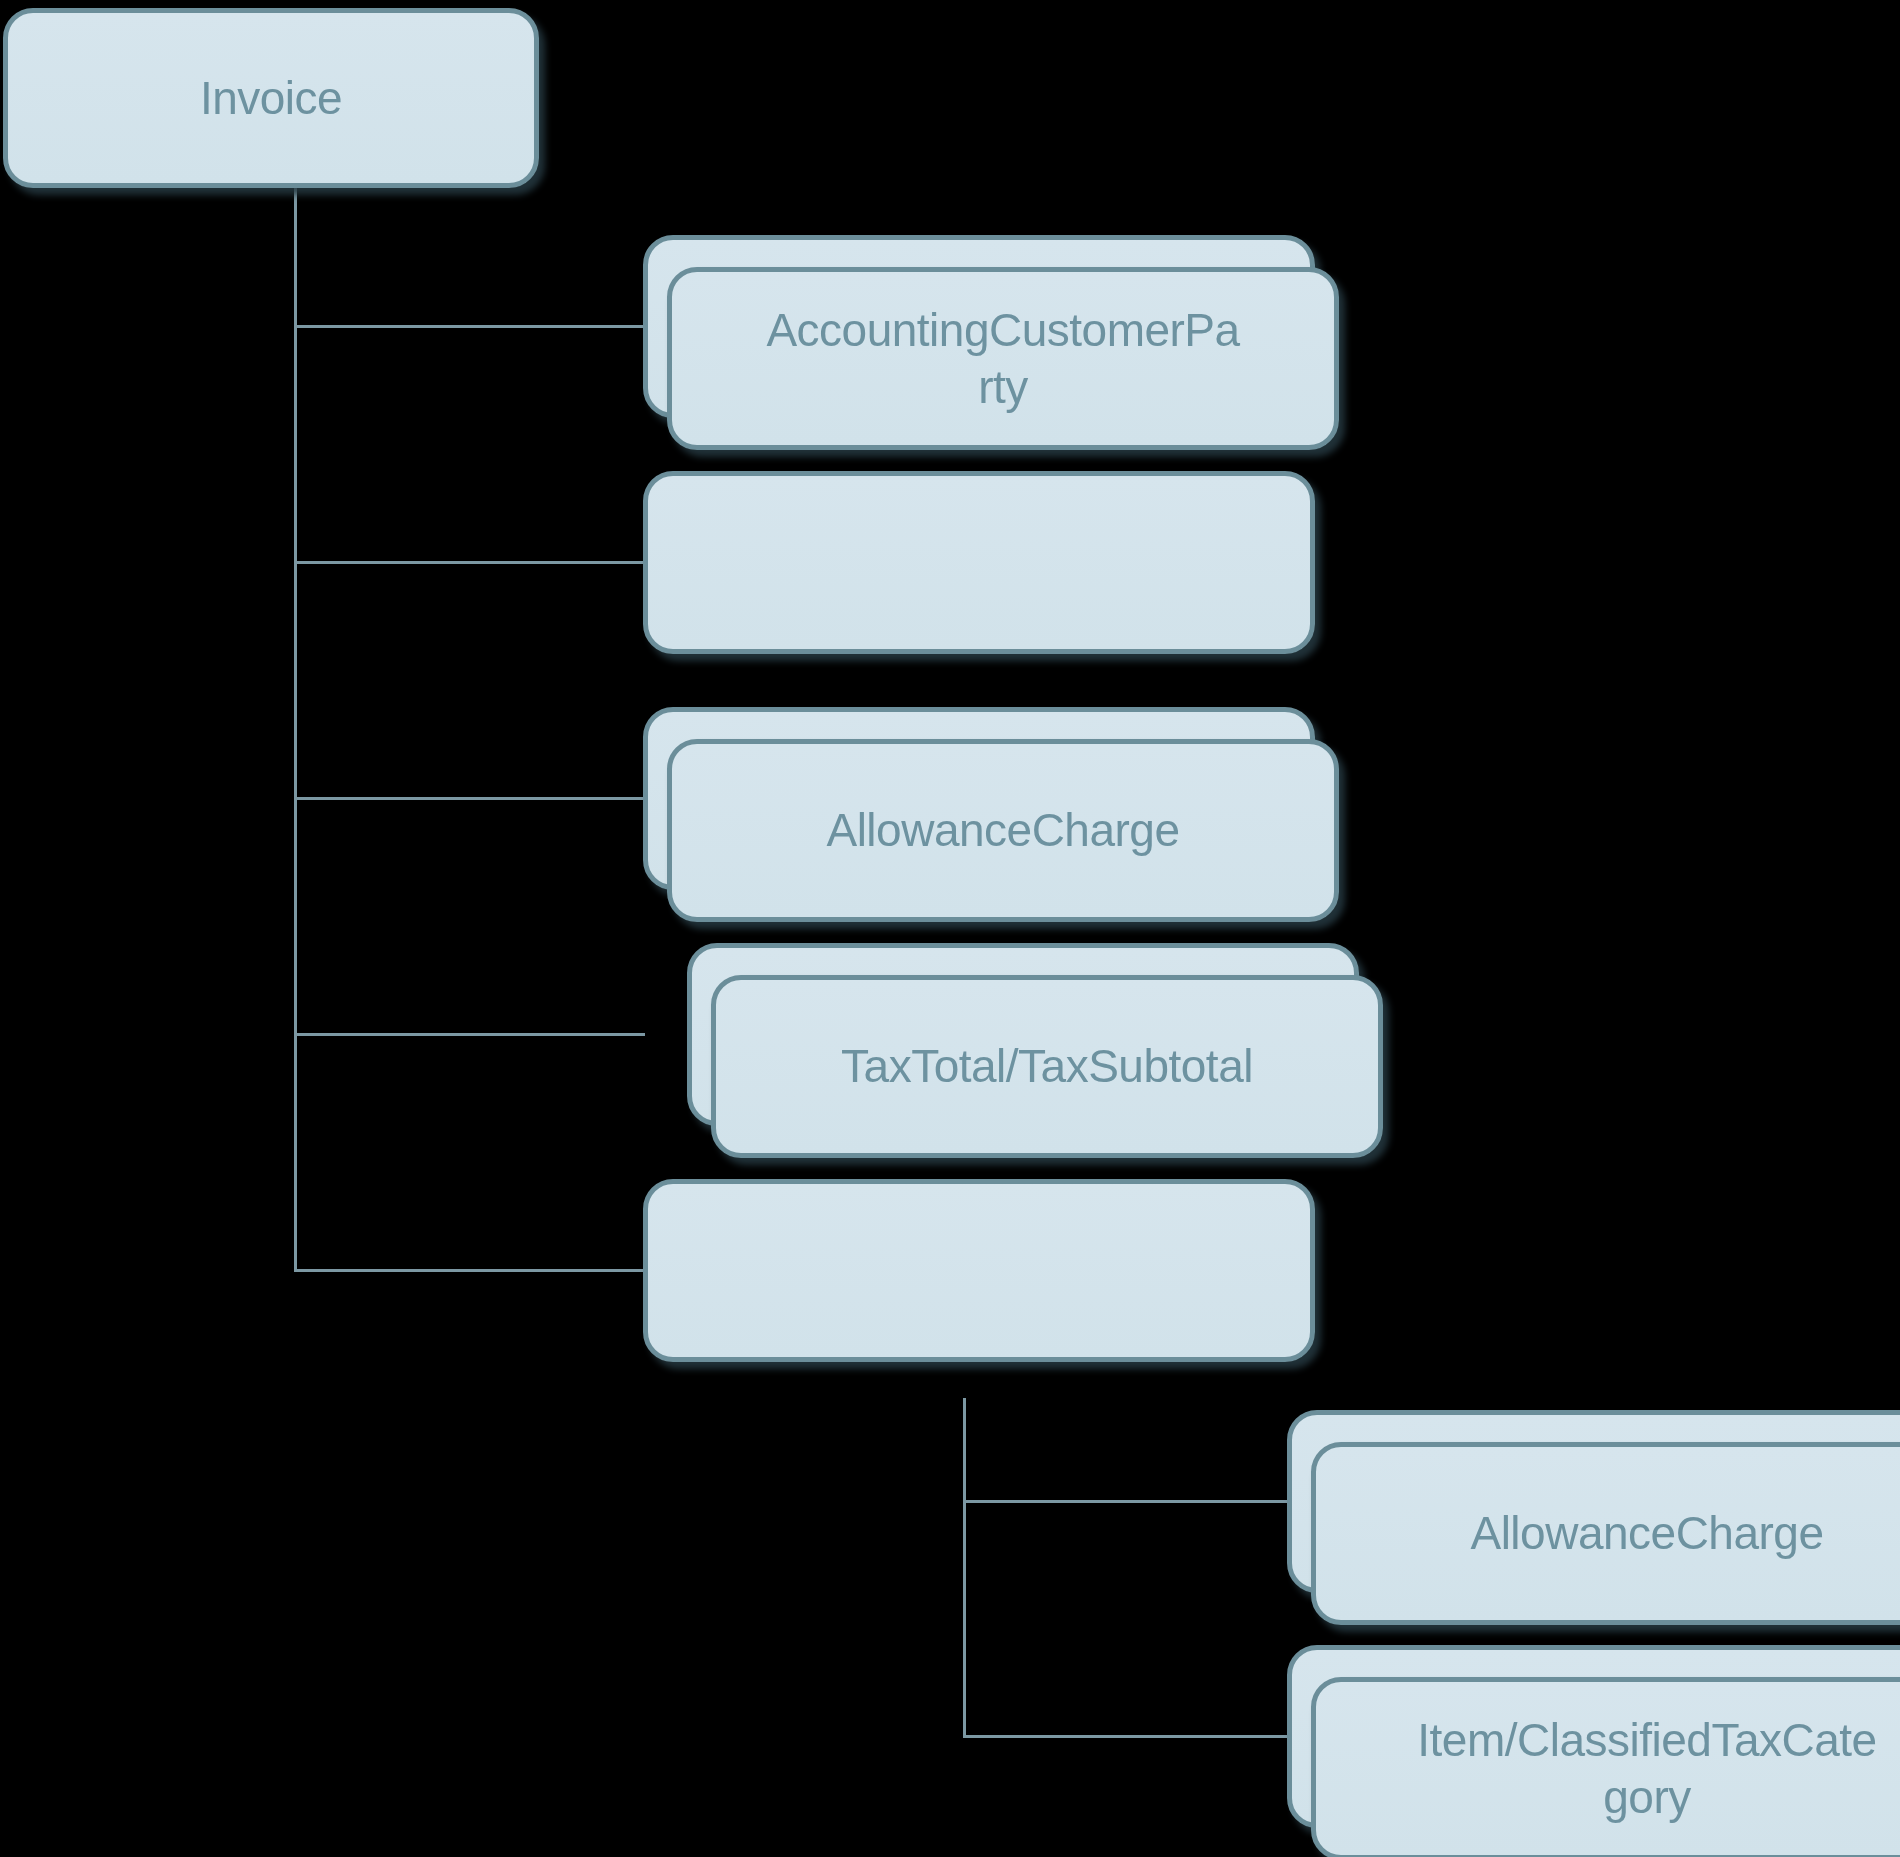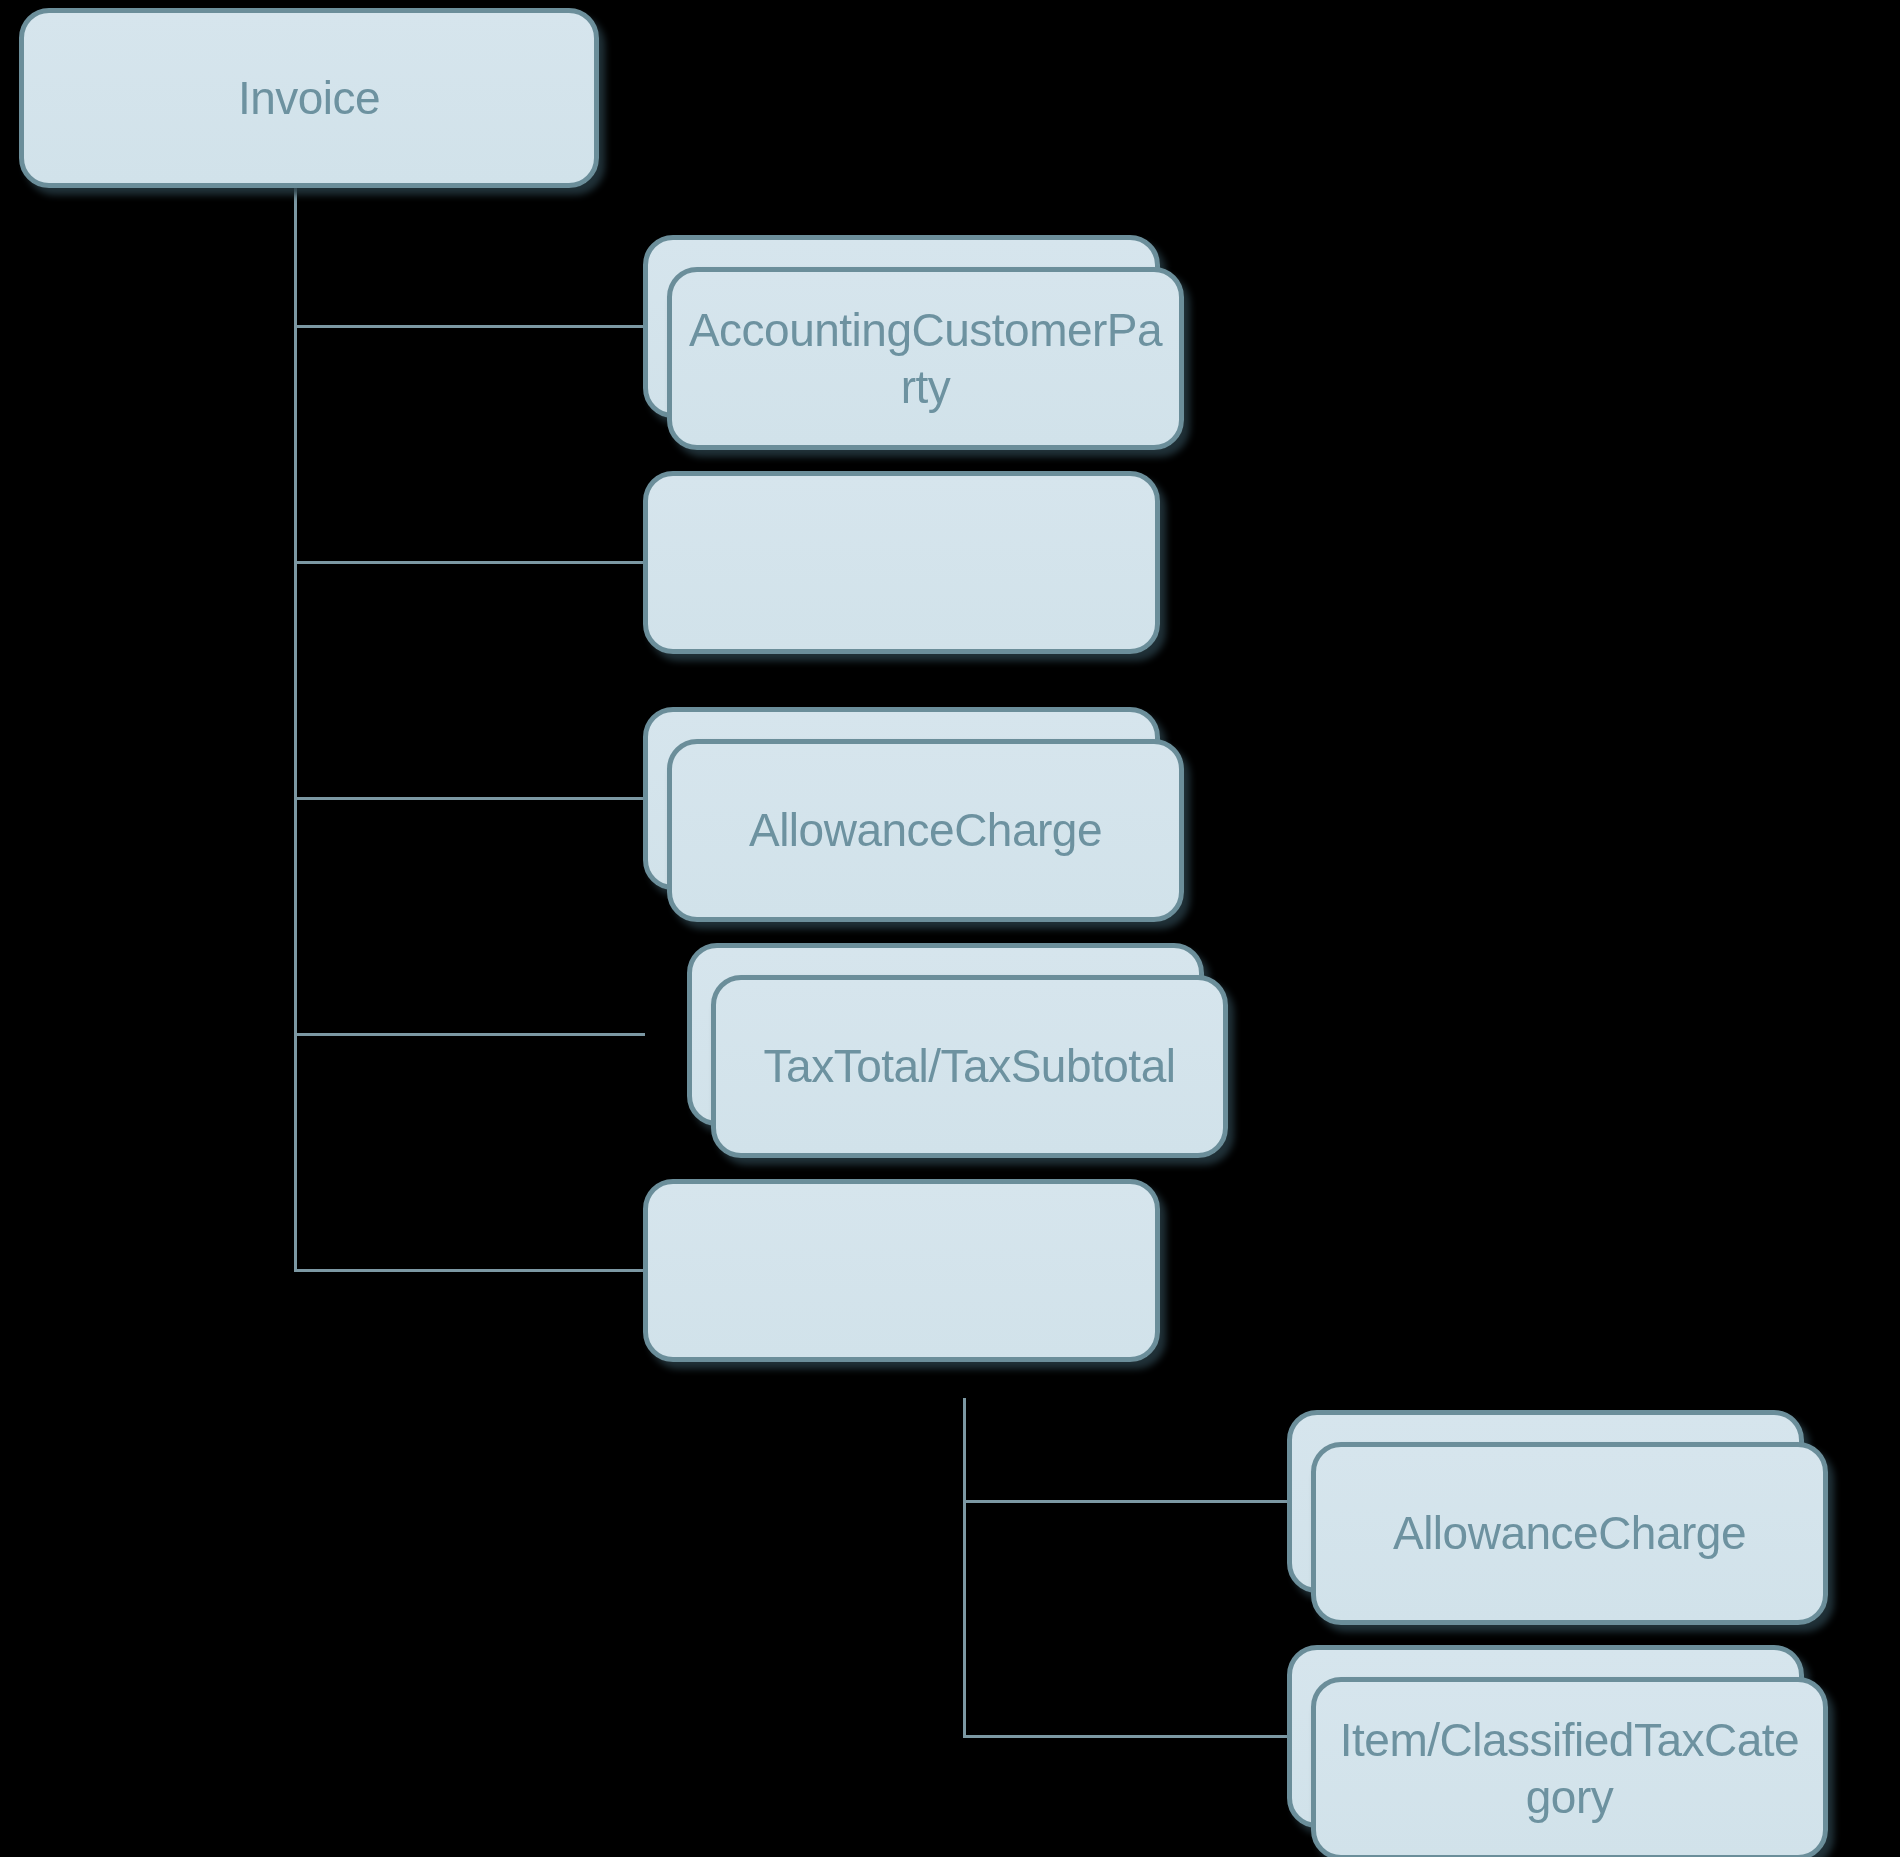--- a/index.html
+++ b/index.html
@@ -31,41 +31,41 @@
   #c-b5 { top: 1269px; }
   #c-trunk-sub  { left: 963px; top: 1398px; height: 339px; }
   .subbranch    { left: 963px; width: 326px; }
   #c-sb1 { top: 1500px; }
   #c-sb2 { top: 1735px; }
 
   
   .card {
     position: absolute;
     box-sizing: border-box;
-    width: 517px;
+    width: 672px;
     height: 183px;
     border: 5px solid var(--node-border, #6b8e9a);
     border-radius: 30px;
     background: linear-gradient(180deg, var(--node-fill-top, #d6e5ed), var(--node-fill-bottom, #d1e2ea));
     box-shadow: 6px 7px 7px rgba(38, 58, 66, 0.85);
     display: flex;
     align-items: center;
     justify-content: center;
   }
   .label {
     color: var(--node-text, #6d92a0);
     font-size: 46px;
     line-height: 1.22;
     letter-spacing: -0.5px;
     text-align: center;
     white-space: pre-line;
     padding: 0 14px;
   }
   
-  #n-invoice { left: 19px; top: 8px; width: 580px; height: 180px; }
+  #n-invoice { left: 3px; top: 8px; width: 536px; height: 180px; }
 
   
   .stack {
     position: absolute;
     width: 628px;
     height: 220px;
   }
   .stack .back  { left: 0; top: 0; }
   .stack .front { left: 24px; top: 32px; }
   #n-acp      { left: 643px;  top: 235px; }

